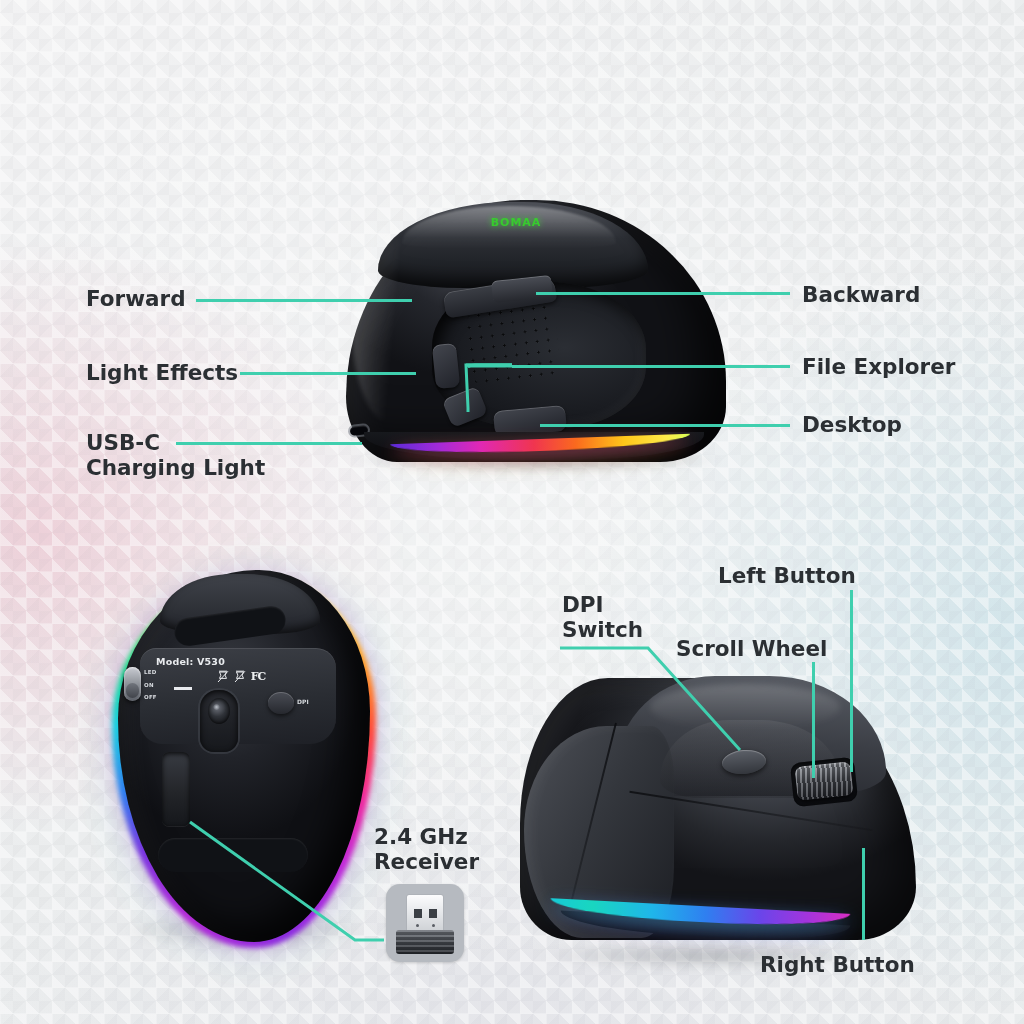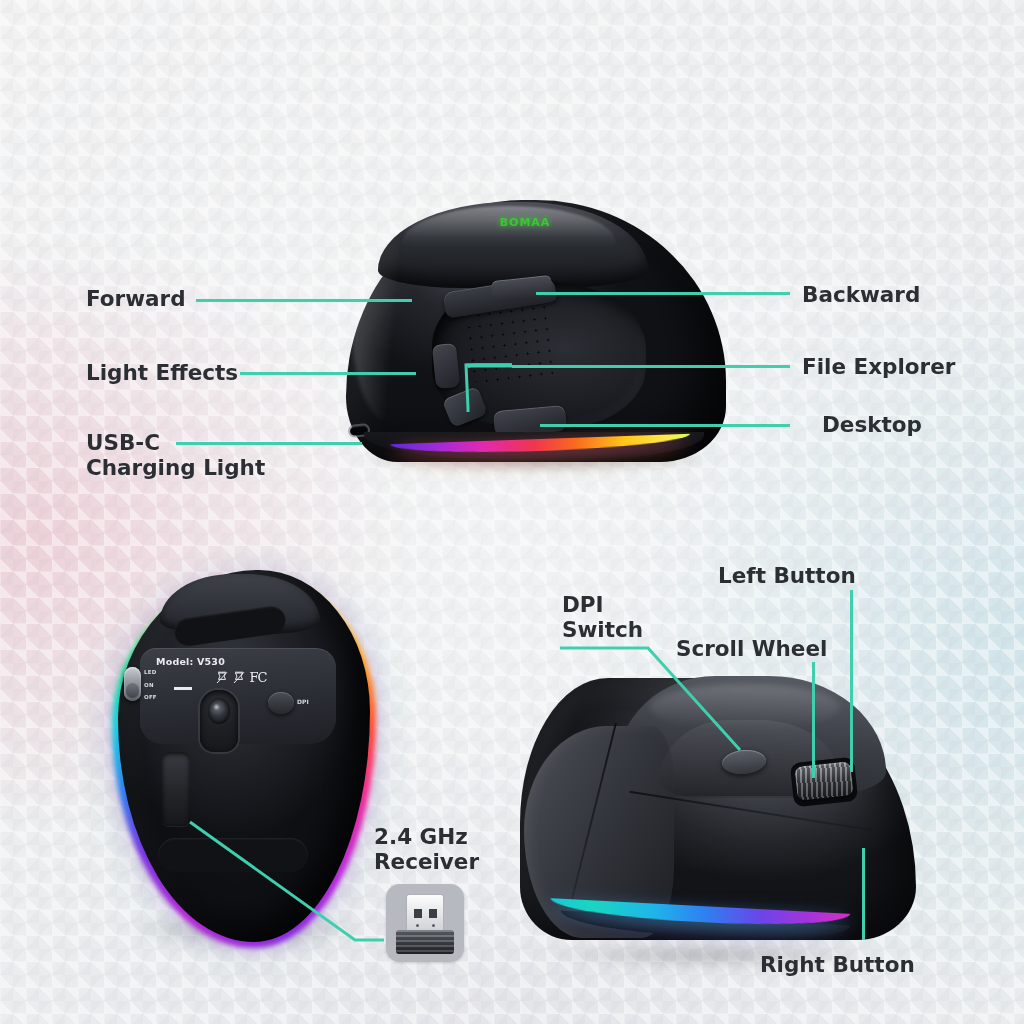--- a/index.html
+++ b/index.html
@@ -80,21 +80,21 @@
     border-radius:62% 58% 44% 40% / 100% 100% 26% 26%;
     box-shadow: inset 0 -8px 16px rgba(0,0,0,.6);
   }
   .mt-dome-gloss{
     position:absolute; left:66px; top:10px; width:214px; height:44px;
     background:linear-gradient(180deg, rgba(255,255,255,.30) 0%, rgba(255,255,255,.05) 70%, rgba(255,255,255,0) 100%);
     border-radius:60% 60% 50% 50% / 100% 100% 20% 20%;
     filter:blur(1px);
   }
   .mt-logo{
-    position:absolute; left:149px; top:20px; width:80px; text-align:center;
+    position:absolute; left:140px; top:20px; width:80px; text-align:center;
     font-size:11px; font-weight:bold; color:#35d42a; letter-spacing:1px;
     text-shadow:0 0 6px rgba(60,220,50,.85); opacity:.92;
   }
   
   .mt-rim{
     position:absolute; left:16px; top:28px; width:66px; height:200px;
     background:linear-gradient(95deg, rgba(255,255,255,.22) 0%, rgba(255,255,255,0) 62%);
     border-radius:60% 10% 20% 70% / 60% 20% 22% 55%;
     filter:blur(2px);
   }
@@ -215,21 +215,21 @@
   .mb-model{
     position:absolute; left:60px; top:90px; width:170px; 
     font-size:9.5px; font-weight:bold; color:#e9ebee; letter-spacing:.2px;
   }
   .mb-certs{
     position:absolute; left:62px; top:104px; width:166px;
     display:flex; align-items:center; justify-content:center; gap:5px;
   }
   .cert-bin{ width:12px; height:13px; position:relative; }
   .cert-bin svg{ display:block; }
-  .cert-fc{ font-size:13px; font-weight:normal; color:#eef0f2; font-family:"DejaVu Serif", serif; letter-spacing:-1px; }
+  .cert-fc{ font-size:11px; font-weight:bold; color:#eef0f2; font-family:"DejaVu Serif", serif; letter-spacing:-1px; }
   .mb-bar{ position:absolute; left:78px; top:121px; width:18px; height:3px; background:#e8eaee; }
   .mb-switch{
     position:absolute; left:28px; top:101px; width:17px; height:34px;
     background:linear-gradient(180deg,#c9ccd2 0%,#8d9198 50%,#5a5e66 100%);
     border-radius:9px;
     box-shadow: inset 0 1px 2px rgba(255,255,255,.6), 0 2px 4px rgba(0,0,0,.6);
   }
   .mb-switch::after{
     content:""; position:absolute; left:2px; top:16px; width:13px; height:15px;
     background:linear-gradient(180deg,#70747c,#41444b); border-radius:7px;
@@ -419,21 +419,21 @@
     <path d="M 512 365 L 466 365 L 468 408 L 468 412"></path>
   </svg>
 
   <div class="lbl" style="left:86px; top:286px;">Forward</div>
   <div class="lbl" style="left:86px; top:360px;">Light Effects</div>
   <div class="lbl" style="left:86px; top:430px;">USB-C
 Charging Light</div>
 
   <div class="lbl r" style="left:802px; top:282px;">Backward</div>
   <div class="lbl r" style="left:802px; top:354px;">File Explorer</div>
-  <div class="lbl r" style="left:802px; top:412px;margin-left:20px;">Desktop</div>
+  <div class="lbl r" style="left:802px; top:412px;">Desktop</div>
 
   <div id="mouse-bottom">
     <div class="mb-shadow"></div>
     <div class="mb-rgb-ring"></div>
     <div class="mb-shell"></div>
     <div class="mb-top-lip"></div>
     <div class="mb-foot f1"></div>
     <div class="mb-foot f2"></div>
     <div class="mb-plate"></div>
 

